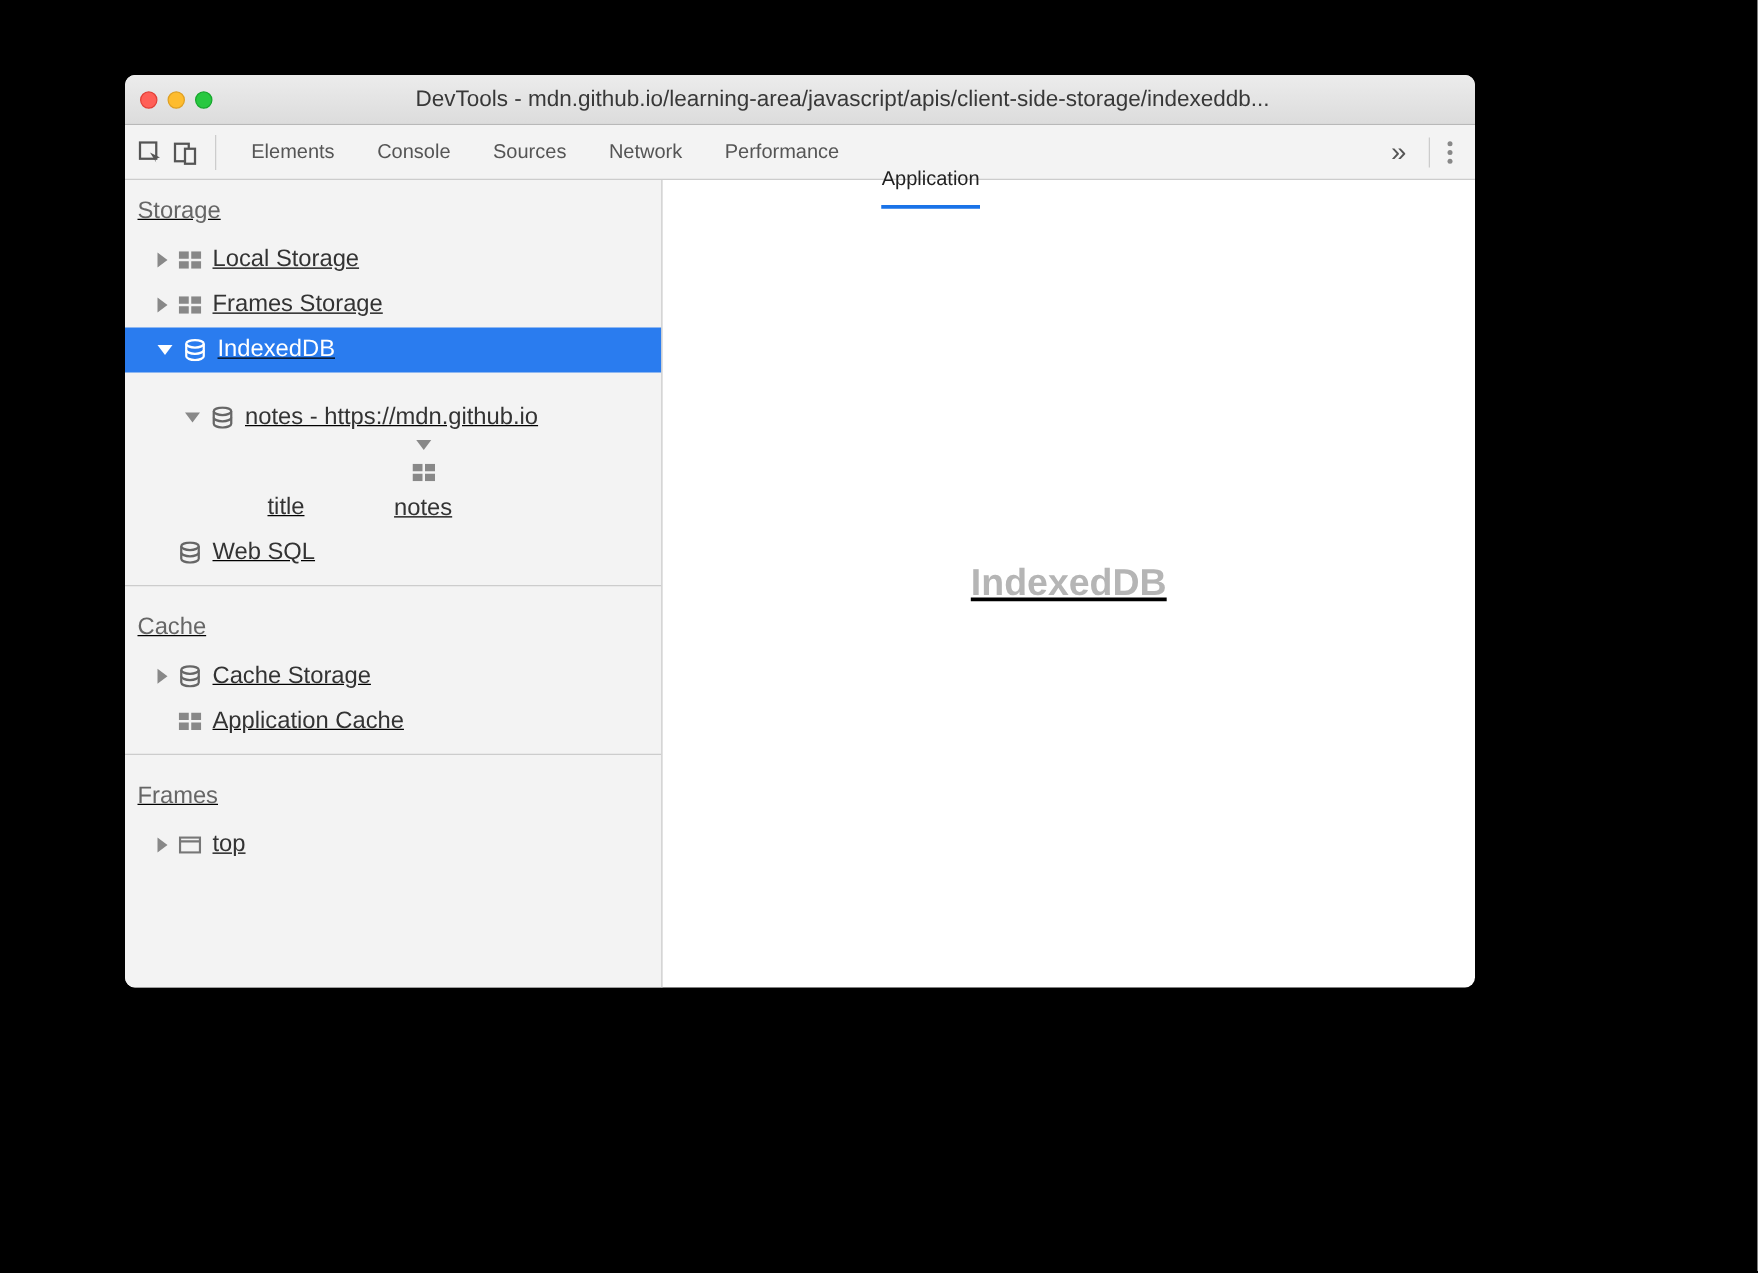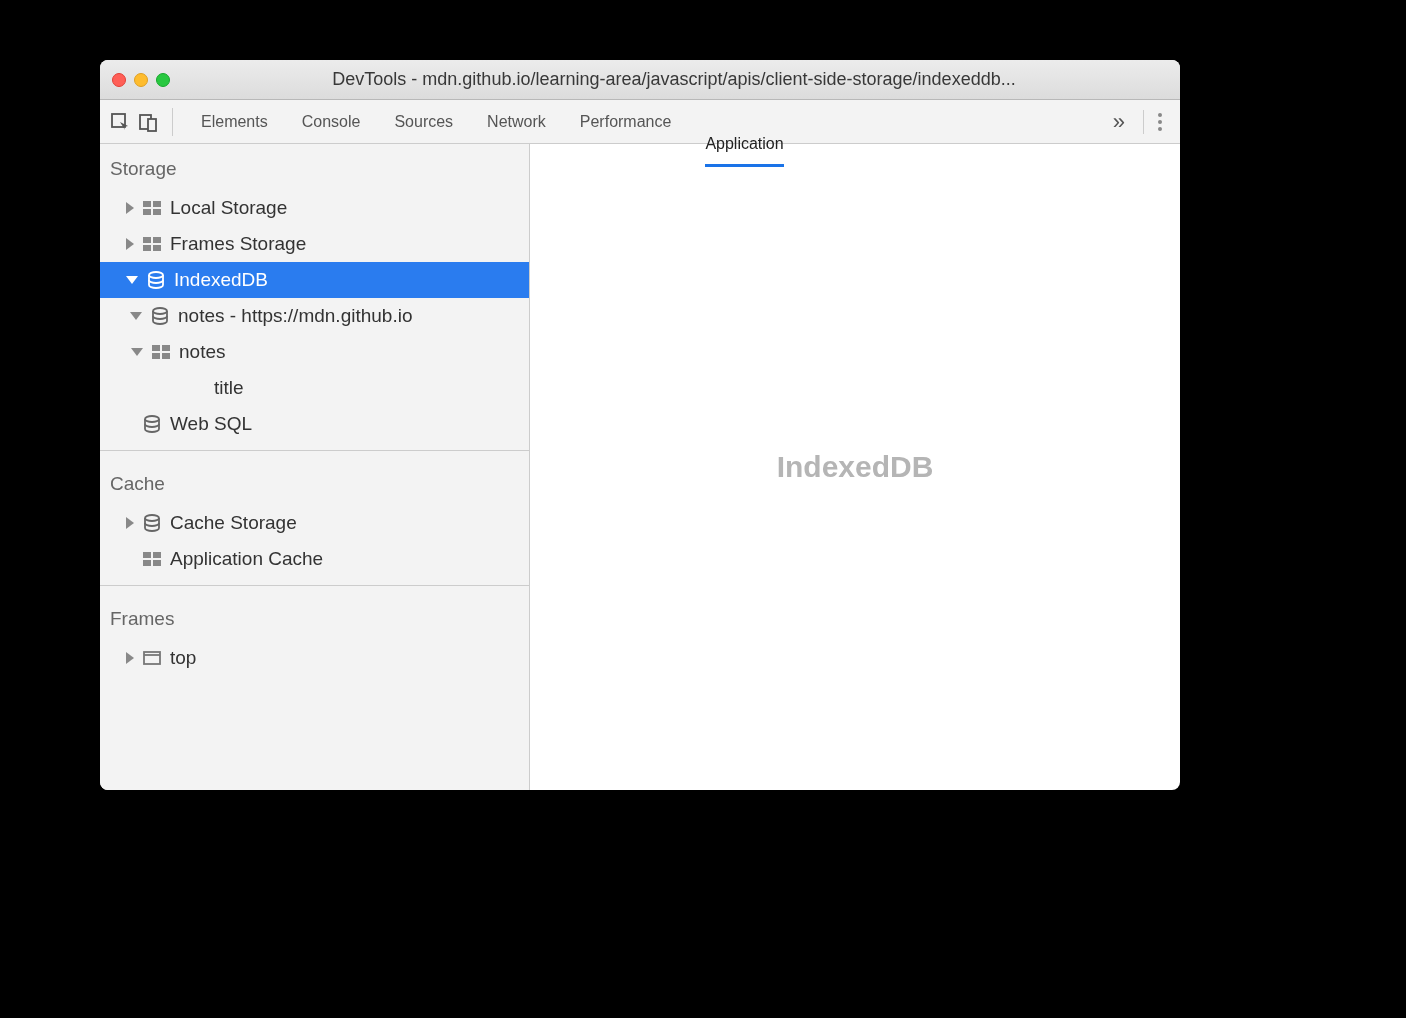--- a/index.html
+++ b/index.html
@@ -46,35 +46,35 @@
     align-items: center;
     padding: 0 10px;
   }
   .tool-icons { display: flex; gap: 8px; align-items: center; padding-right: 14px; border-right: 1px solid #ccc; height: 28px; }
   .tabs { display: flex; gap: 34px; padding-left: 28px; flex: 1; align-items: center; height: 100%; }
   .tab { color: #555; font-size: 16px; cursor: pointer; height: 100%; display: flex; align-items: center; }
   .tab.active { color: #222; border-bottom: 3px solid #1a73e8; margin-bottom: -1px; margin-top: 47px; }
   .more { color: #555; font-size: 22px; padding: 0 12px; cursor: pointer; }
   .kebab { color: #777; padding: 0 8px; cursor: pointer; display:flex; flex-direction:column; gap:3px; }
   .kebab span { width:4px; height:4px; background:#888; border-radius:50%; display:block; }
-  .body { flex: 1; display: flex; min-height: 0; }
+  .body { flex: 1; display: flex; min-height: 0; text-decoration: underline; }
   .sidebar {
     width: 430px;
     background: #f3f3f3;
     border-right: 1px solid #ccc;
     overflow: hidden;
     font-size: 19px;
     color: #333;
   }
   .section-header { padding: 14px 10px 10px 10px; color: #666; font-size: 19px; }
   .tree-row { display: flex; align-items: center; height: 36px; cursor: pointer; gap: 8px; white-space: nowrap; }
   .tree-row.selected { background: #2a7cef; color: #fff; }
   .indent0 { padding-left: 26px; }
-  .indent1 { padding-left: 30px; }
-  .indent2 { padding-left: 31px; }
+  .indent1 { padding-left: 48px; margin-top: 18px; }
+  .indent2 { padding-left: 48px; flex-direction: column; }
   .indent3 { padding-left: 98px; }
   .tri { width: 0; height: 0; display: inline-block; }
   .tri.right { border-top: 6px solid transparent; border-bottom: 6px solid transparent; border-left: 8px solid #888; }
   .tri.down { border-left: 6px solid transparent; border-right: 6px solid transparent; border-top: 8px solid #888; }
   .tree-row.selected .tri.down { border-top-color: #fff; }
   .tri.none { width: 8px; height: 12px; }
   .icon { width: 20px; height: 20px; display: inline-flex; align-items: center; justify-content: center; flex-shrink: 0; }
   .divider { height: 1px; background: #ccc; margin: 8px 0; }
   .main { flex: 1; display: flex; align-items: center; justify-content: center; }
   .main-label { color: #b5b5b5; font-size: 30px; font-weight: 600; }

